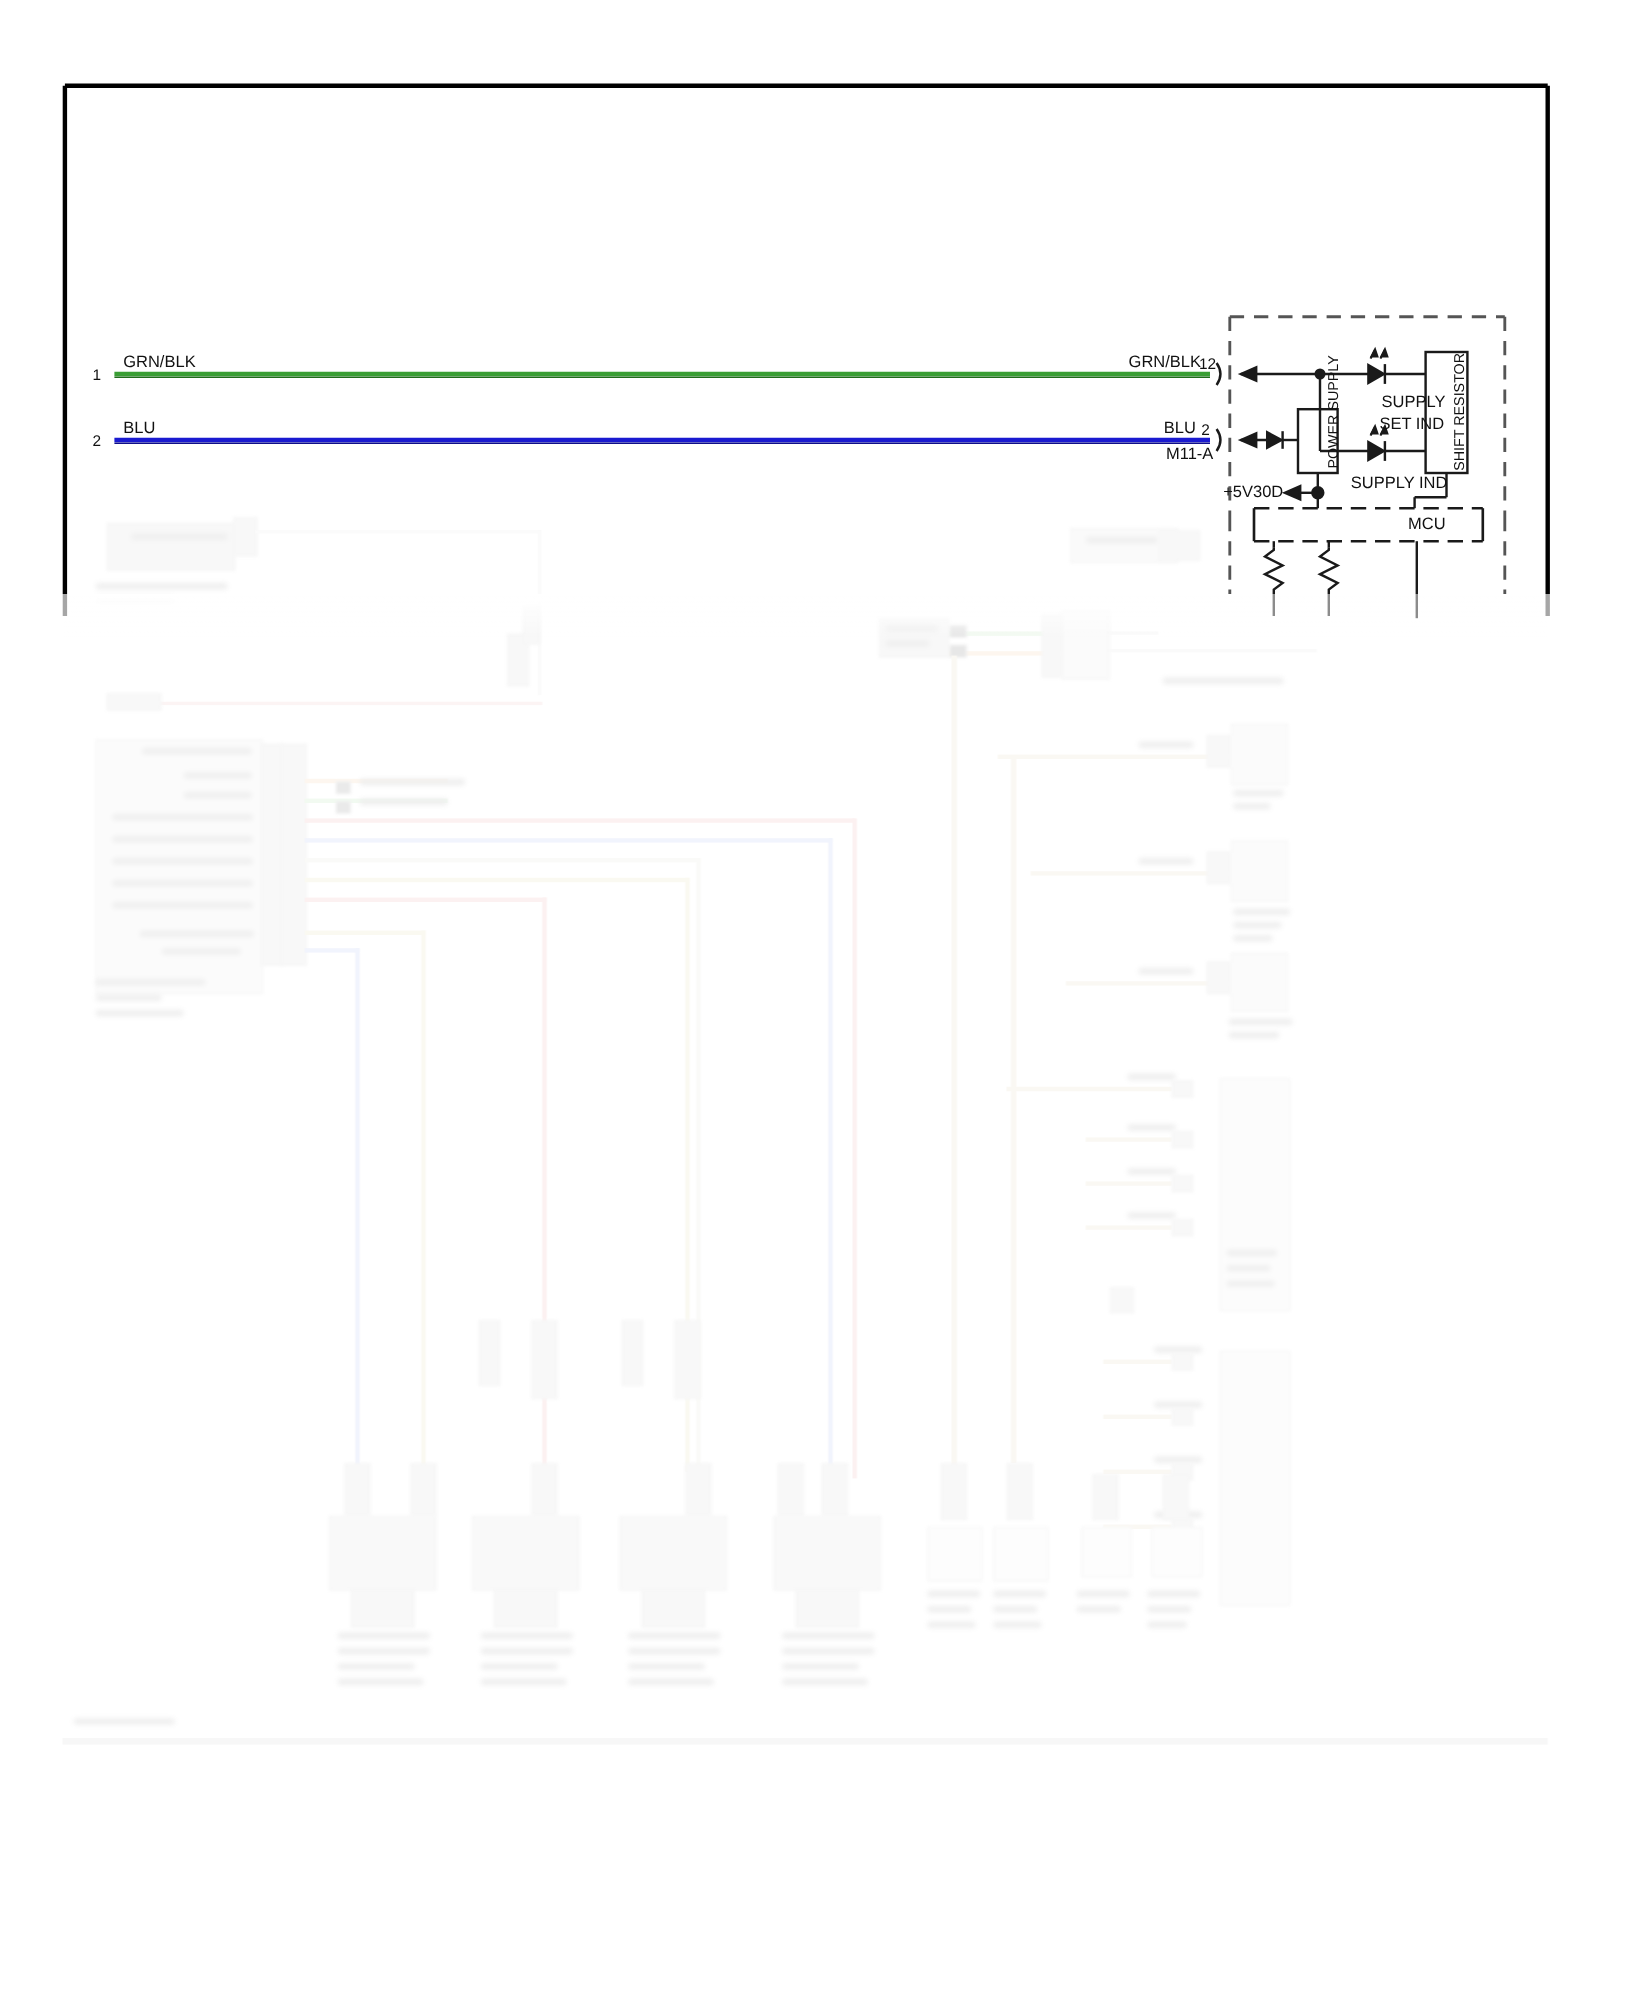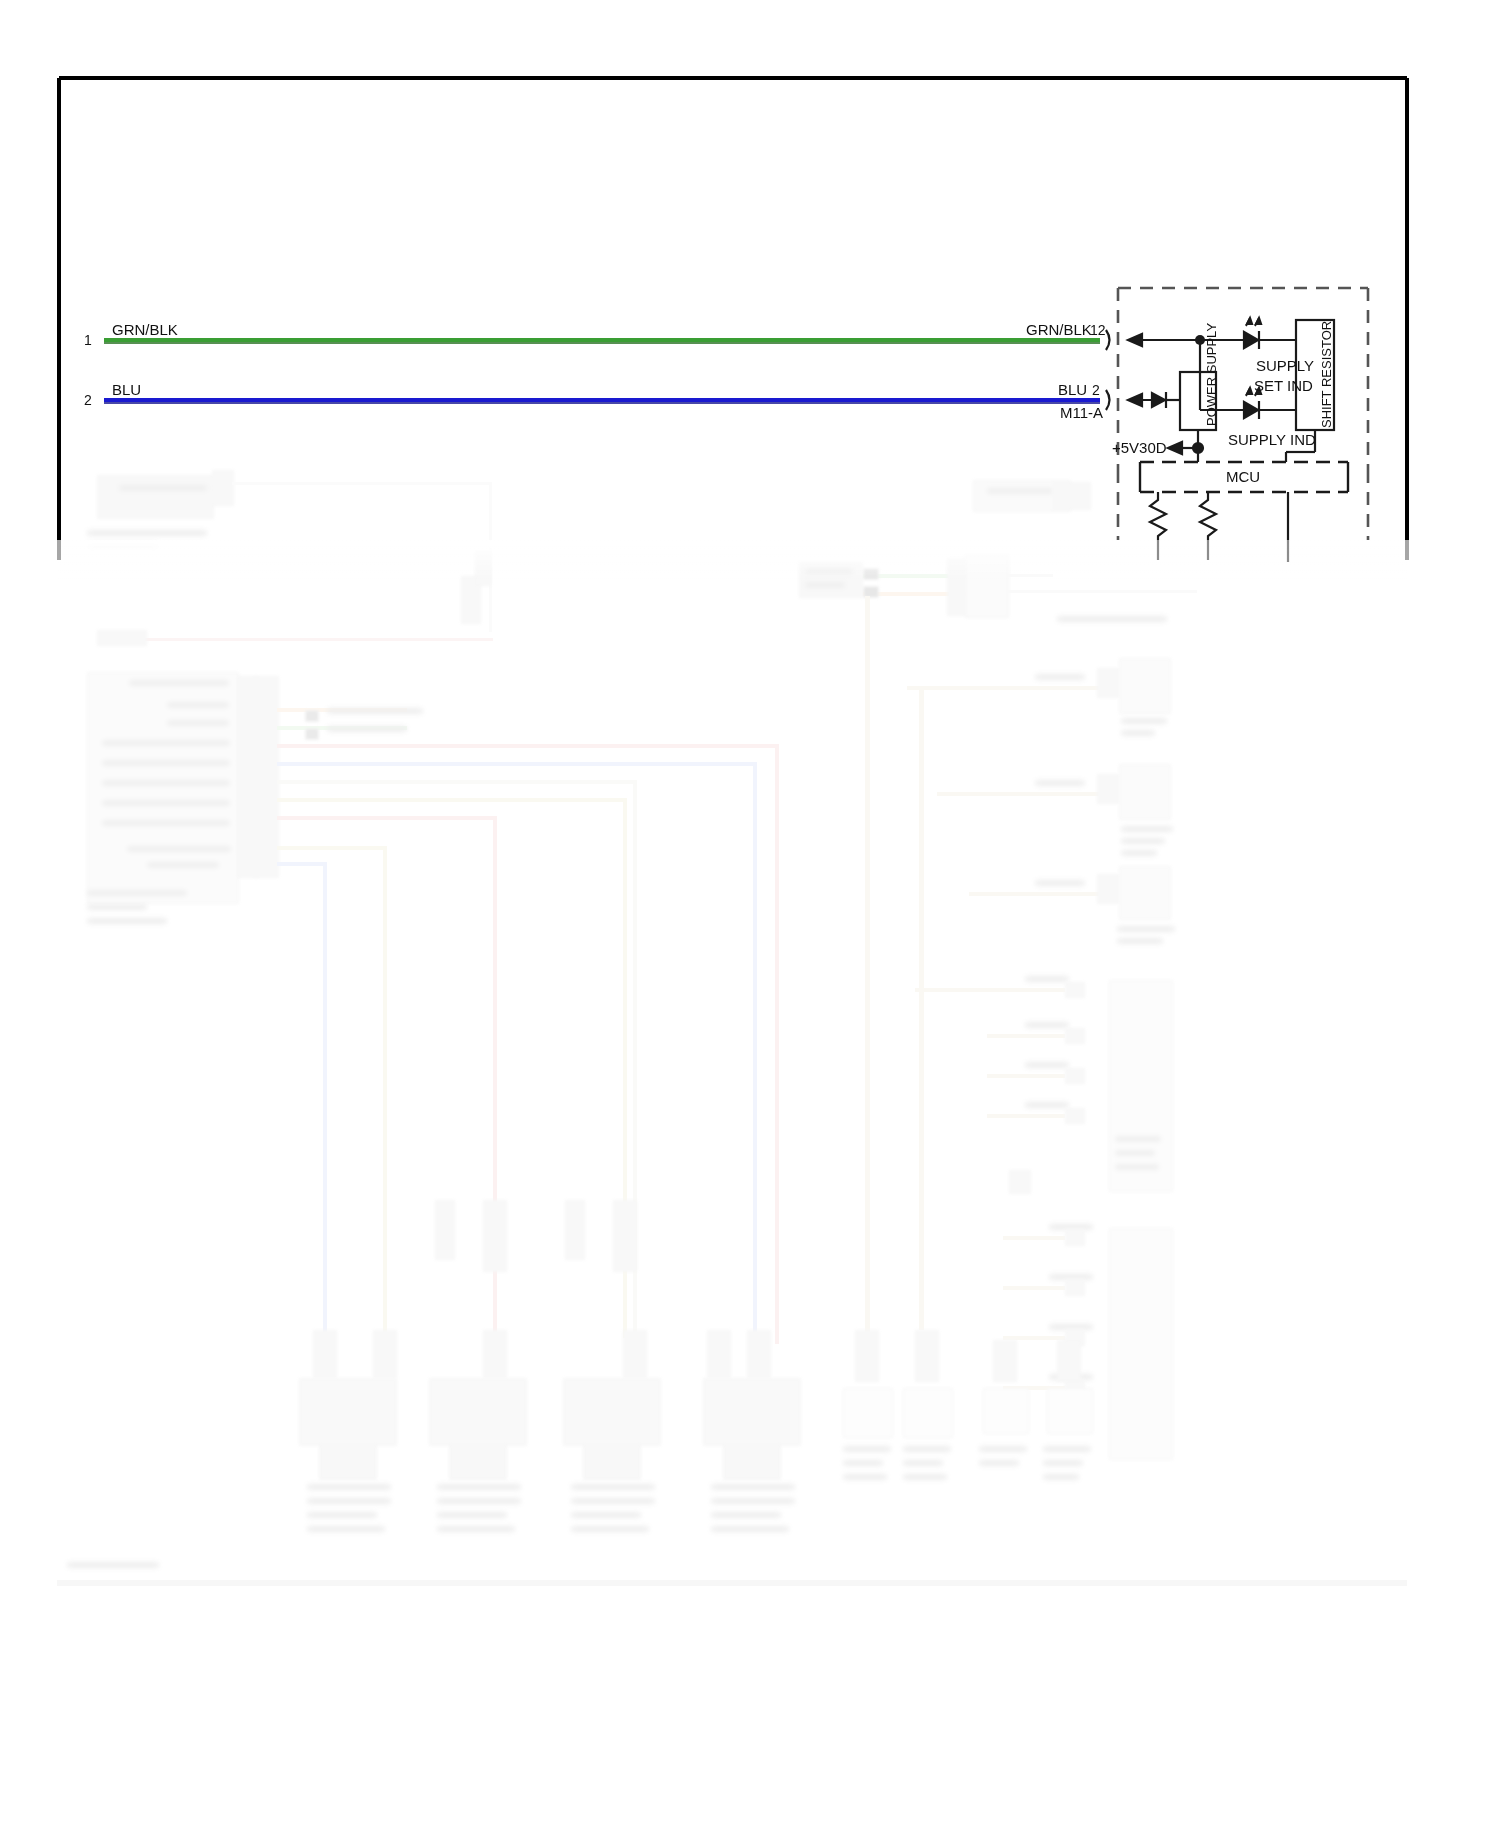--- a/index.html
+++ b/index.html
@@ -367,15 +367,15 @@
 
   <div class="lbl sm vert" style="left:1320px;top:428px;transform:rotate(-90deg);">SHIFT RESISTOR</div>
 
   <div class="lbl" style="left:1256px;top:358px;">SUPPLY</div>
   <div class="lbl" style="left:1254px;top:378px;">SET IND</div>
 
   <div class="lbl" style="left:1228px;top:432px;">SUPPLY IND</div>
 
   <div class="lbl" style="left:1112px;top:440px;">+5V30D</div>
 
-  <div class="lbl" style="left:1226px;top:469px;">MCU</div>
+  <div class="lbl" style="left:1280px;top:469px;">MCU</div>
 
 </div>
 
 </body></html>

